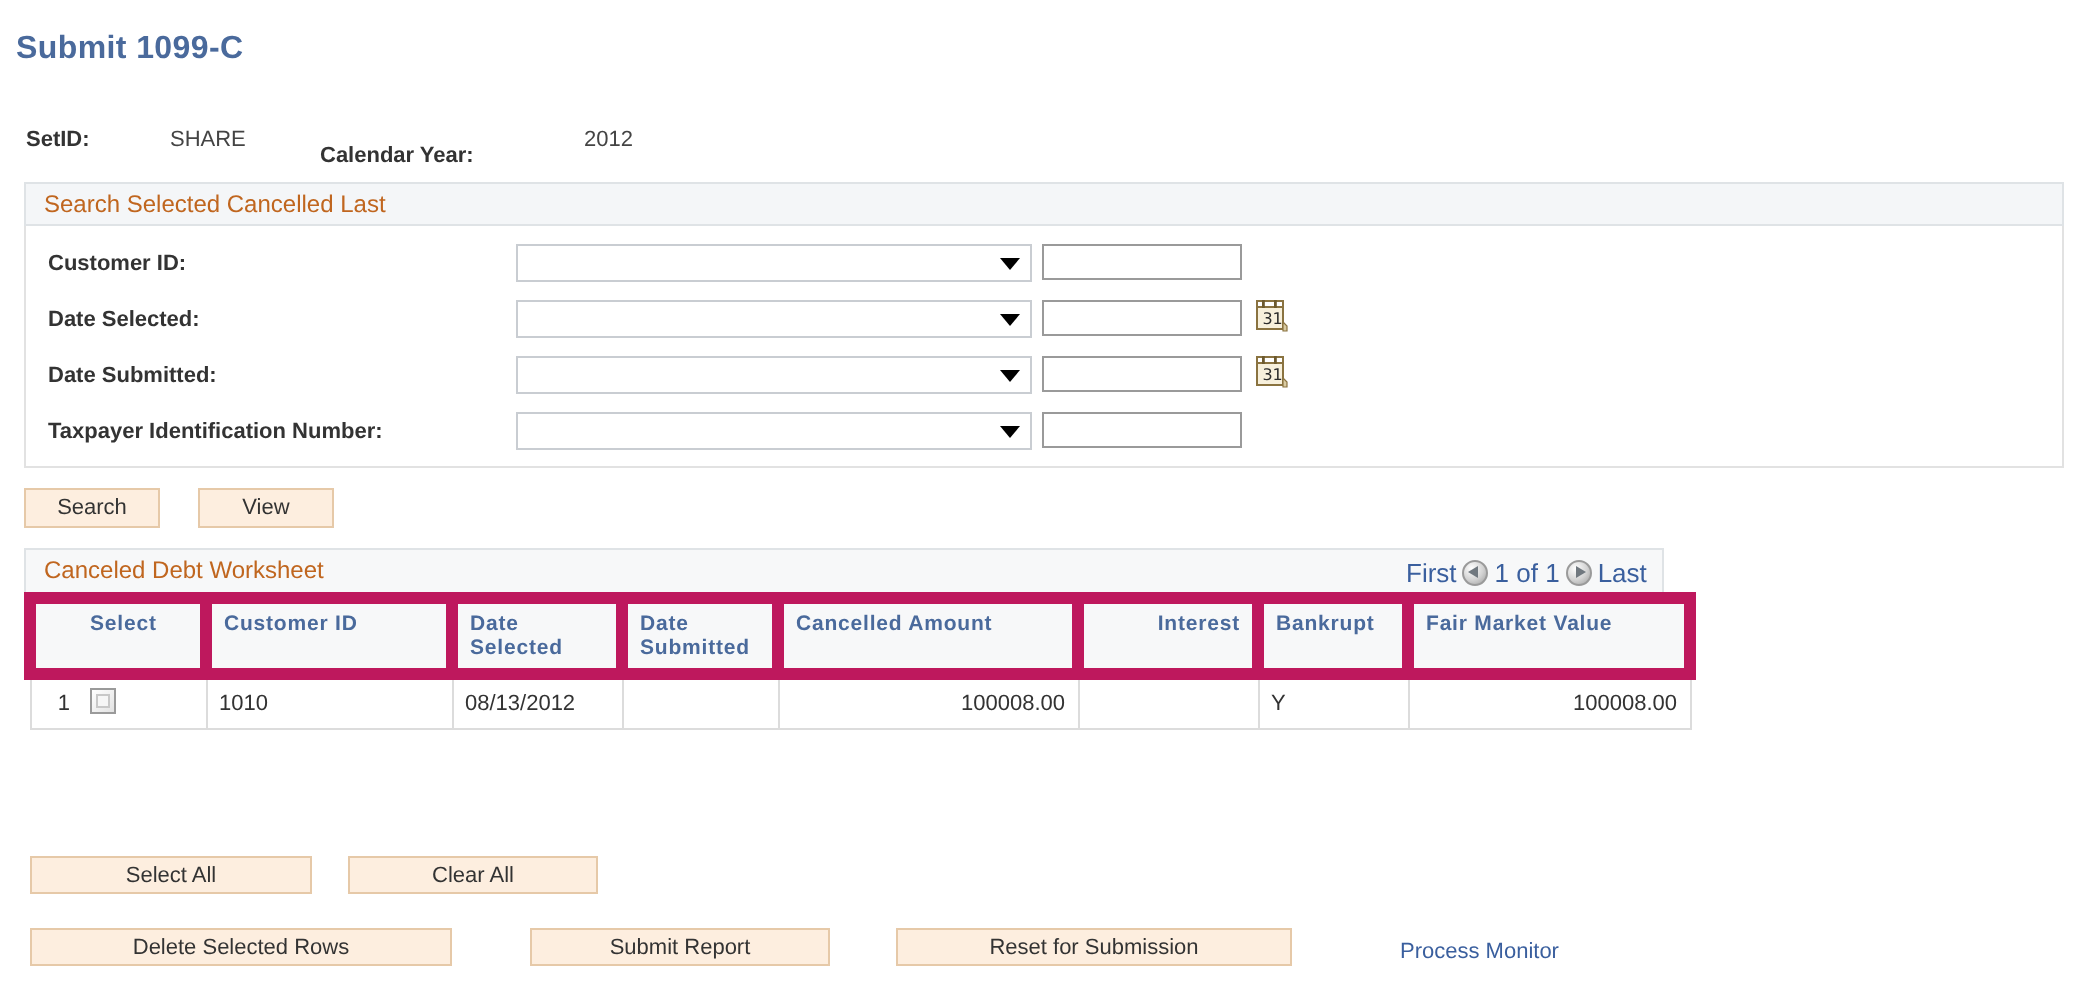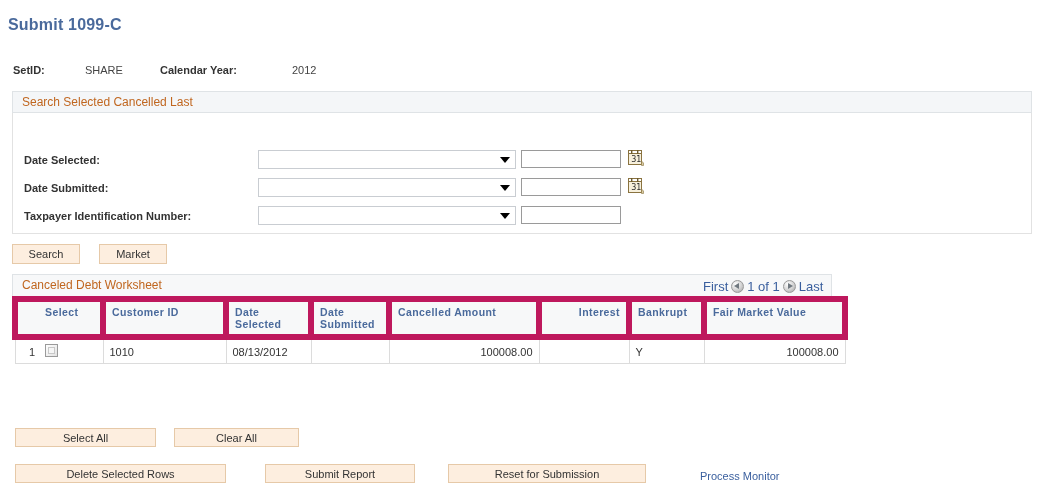--- a/index.html
+++ b/index.html
@@ -45,21 +45,21 @@
     white-space: nowrap;
   }
   .keyrow .val {
     position: absolute;
     font-size: 11px;
     color: #444444;
     white-space: nowrap;
   }
   .k-setid-lbl { left: 13px;  top: 0; }
   .k-setid-val { left: 85px;  top: 0; }
-  .k-cy-lbl    { left: 160px; top: 0; }
+  .k-cy-lbl    { left: 160px; top: 8px; }
   .k-cy-val    { left: 292px; top: 0; }
   .group-header {
     position: absolute;
     left: 12px;
     top: 91px;
     width: 1020px;
     height: 22px;
     box-sizing: border-box;
     background: #f4f6f8;
     border: 1px solid #dfe3e6;
@@ -338,20 +338,27 @@
   <span class="lbl k-cy-lbl">Calendar Year:</span>
   <span class="val k-cy-val">2012</span>
 </div>
 
 <div class="group-header">
   <span>Search Selected Cancelled Last</span>
 </div>
 
 <div class="group-body">
 
+  <div class="field-row" style="top:8px;">
+    <span class="f-label">Customer ID:</span>
+    <div class="ps-select">
+      <span class="arrow"></span>
+    </div>
+    <input class="ps-input" type="text" value="" style="">
+  </div>
 
   <div class="field-row" style="top:36px;">
     <span class="f-label">Date Selected:</span>
     <div class="ps-select">
       <span class="arrow"></span>
     </div>
     <input class="ps-input" type="text" value="" style="">
     <span class="cal-icon">
       <svg width="16" height="17" viewBox="0 0 16 17" xmlns="http://www.w3.org/2000/svg">
         <rect x="0.5" y="0.5" width="13" height="14" fill="#f7f0dc" stroke="#8a7340"></rect>
@@ -386,21 +393,21 @@
     <span class="f-label">Taxpayer Identification Number:</span>
     <div class="ps-select">
       <span class="arrow"></span>
     </div>
     <input class="ps-input" type="text" value="" style="">
   </div>
 
 </div>
 
 <button class="ps-btn" style="left:12px; top:244px; width:68px; height:20px;">Search</button>
-<button class="ps-btn" style="left:99px; top:244px; width:68px; height:20px;">Market</button>
+<button class="ps-btn" style="left:99px; top:244px; width:68px; height:20px;">View</button>
 
 <div class="grid-header">
   <span class="grid-title">Canceled Debt Worksheet</span>
 
 
   <span class="pager">
     <span class="pg-link">First</span><span class="nav-circle prev"><span class="tri"></span></span><span class="pg-count">1 of 1</span><span class="nav-circle next"><span class="tri"></span></span><span class="pg-link">Last</span>
   </span>
 </div>
 

